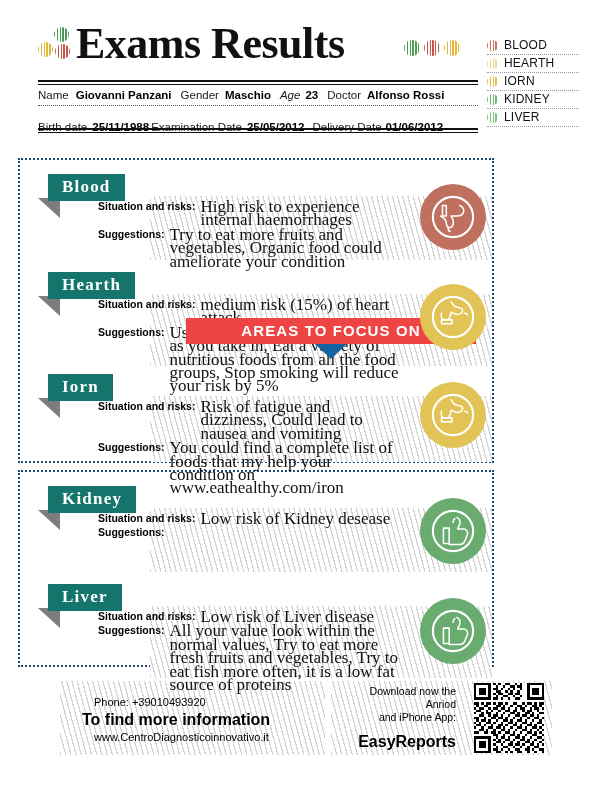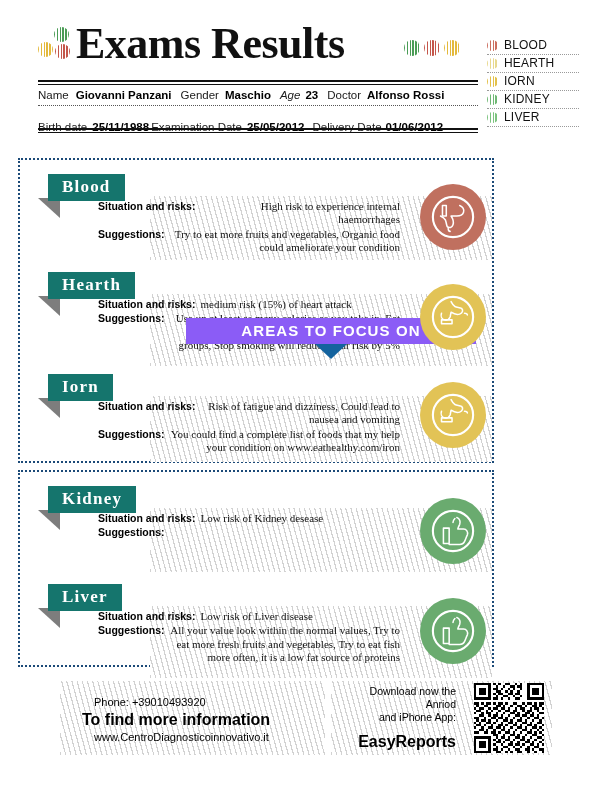--- a/index.html
+++ b/index.html
@@ -99,21 +99,21 @@
     position:absolute;left:18px;width:476px;
     border:2px dotted #1b4a78;
     box-sizing:border-box;
   }
   #panel-focus{top:158px;height:305px;}
   #panel-remaining{top:470px;height:197px;}
 
   
   .banner{
     position:absolute;
-    background:#8b5cf6;color:#fff;
+    background:#ef4444;color:#fff;
     font-family:"Liberation Sans", sans-serif;
     font-weight:700;font-size:15px;letter-spacing:1.1px;
     text-align:center;
     padding:4px 0 5px;
     z-index:6;
   }
   .banner:after{
     content:"";position:absolute;left:50%;bottom:-15px;margin-left:-16px;
     border-left:16px solid transparent;border-right:16px solid transparent;
     border-top:15px solid #14639e;
@@ -146,23 +146,22 @@
 
   .texts{position:absolute;left:78px;top:26px;right:92px;z-index:5;}
   .tline{display:flex;font-size:10.5px;line-height:13.2px;margin-bottom:1px;}
   .tlabel{
     font-weight:700;color:#000;flex:0 0 auto;
     font-family:"Liberation Sans", sans-serif;
     font-size:10.5px;white-space:nowrap;
   }
   .tbody{
     font-family:"Liberation Serif", serif;
-    font-size:11px;line-height:13.4px;color:#111;
+    font-size:17px;line-height:13.4px;color:#111;
     margin-left:5px;
-    text-align:right;
   }
 
   
   .badge{
     position:absolute;right:6px;
     width:66px;height:66px;border-radius:50%;
     z-index:7;
     display:flex;align-items:center;justify-content:center;
   }
   .badge svg{width:46px;height:46px;display:block;}

